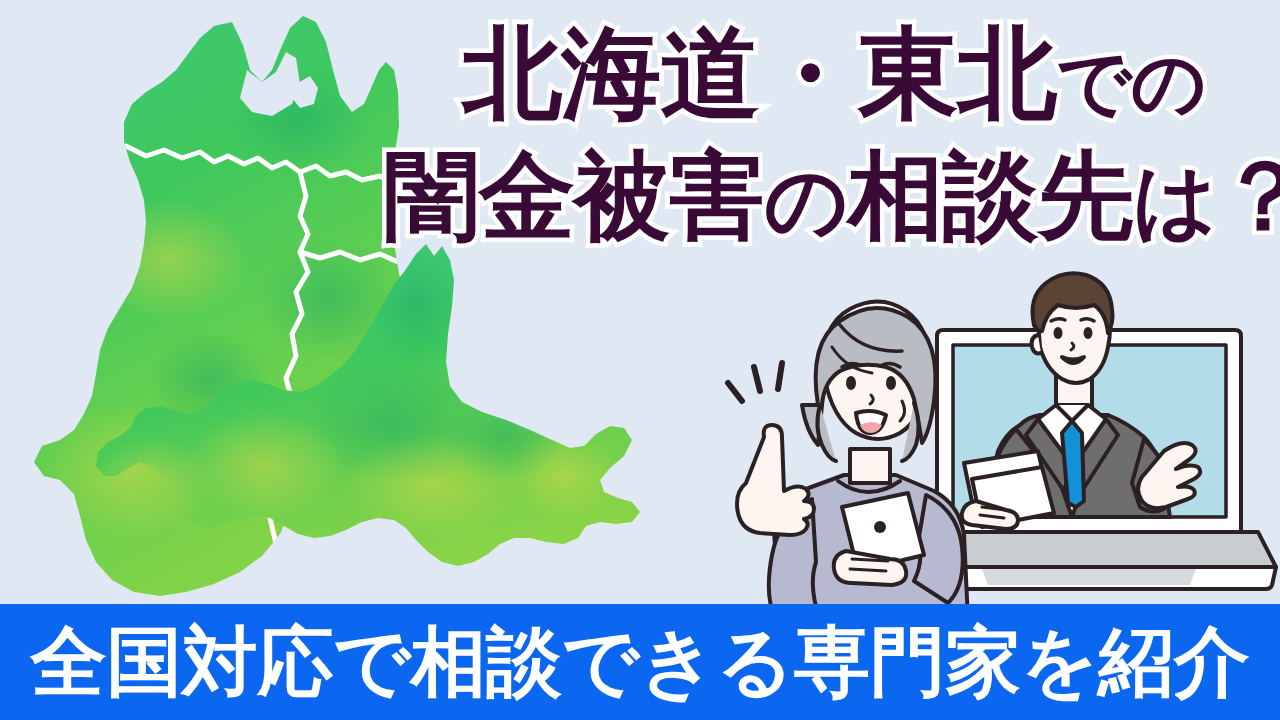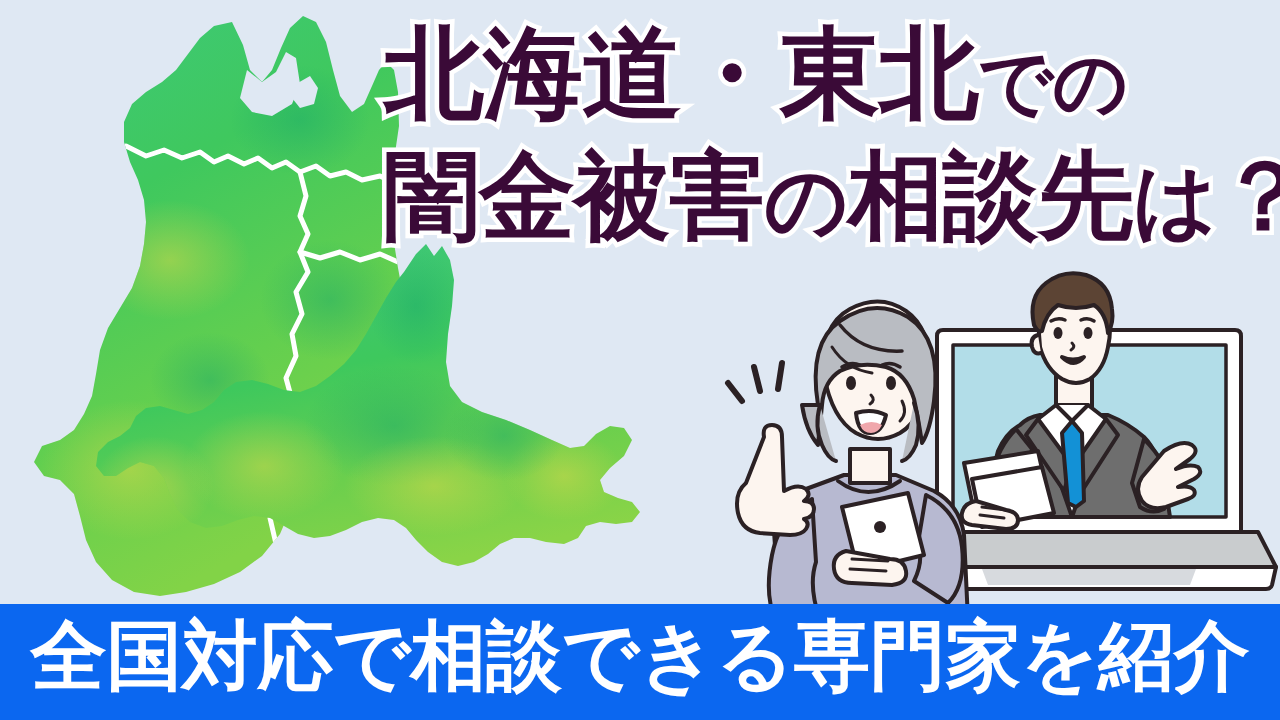--- a/index.html
+++ b/index.html
@@ -1,21 +1,21 @@
 <!DOCTYPE html>
 <html><head>
 <meta charset="utf-8">
 <style>
   html,body{margin:0;padding:0;}
   body{
     width:1280px;height:720px;overflow:hidden;
     font-family:"Liberation Sans","DejaVu Sans",sans-serif;
     background:#dfe8f3;
   }
-  #stage{position:relative;width:1280px;height:720px;background:#dfe8f3;overflow:hidden;}
+  #stage{position:relative;width:1280px;height:720px;background:#dfe8f3;overflow:hidden;text-align:center;}
 
   
   #map-layer{position:absolute;left:0;top:0;width:720px;height:620px;}
 
   
   #title-block{
     position:absolute;left:384px;top:18px;width:900px;
     z-index:40;pointer-events:none;
   }
   .title-line{
@@ -33,21 +33,21 @@
   .t-sm{font-size:0.74em;}
   .t-mid{font-size:0.86em;}
 
   
   #banner{
     position:absolute;left:0;bottom:0;width:1280px;height:116px;
     background:#0b67f0;z-index:60;
     display:flex;align-items:center;justify-content:center;
   }
   #banner-text{
-    font-family:Liberation Mono, monospace;
+    font-family:Liberation Serif, serif;
     font-weight:700;color:#ffffff;font-size:76px;line-height:84px;
     white-space:nowrap;letter-spacing:-0.005em;
   }
 
   
   #people{position:absolute;left:720px;top:255px;width:560px;height:365px;z-index:30;}
 </style>
 </head>
 <body>
 

